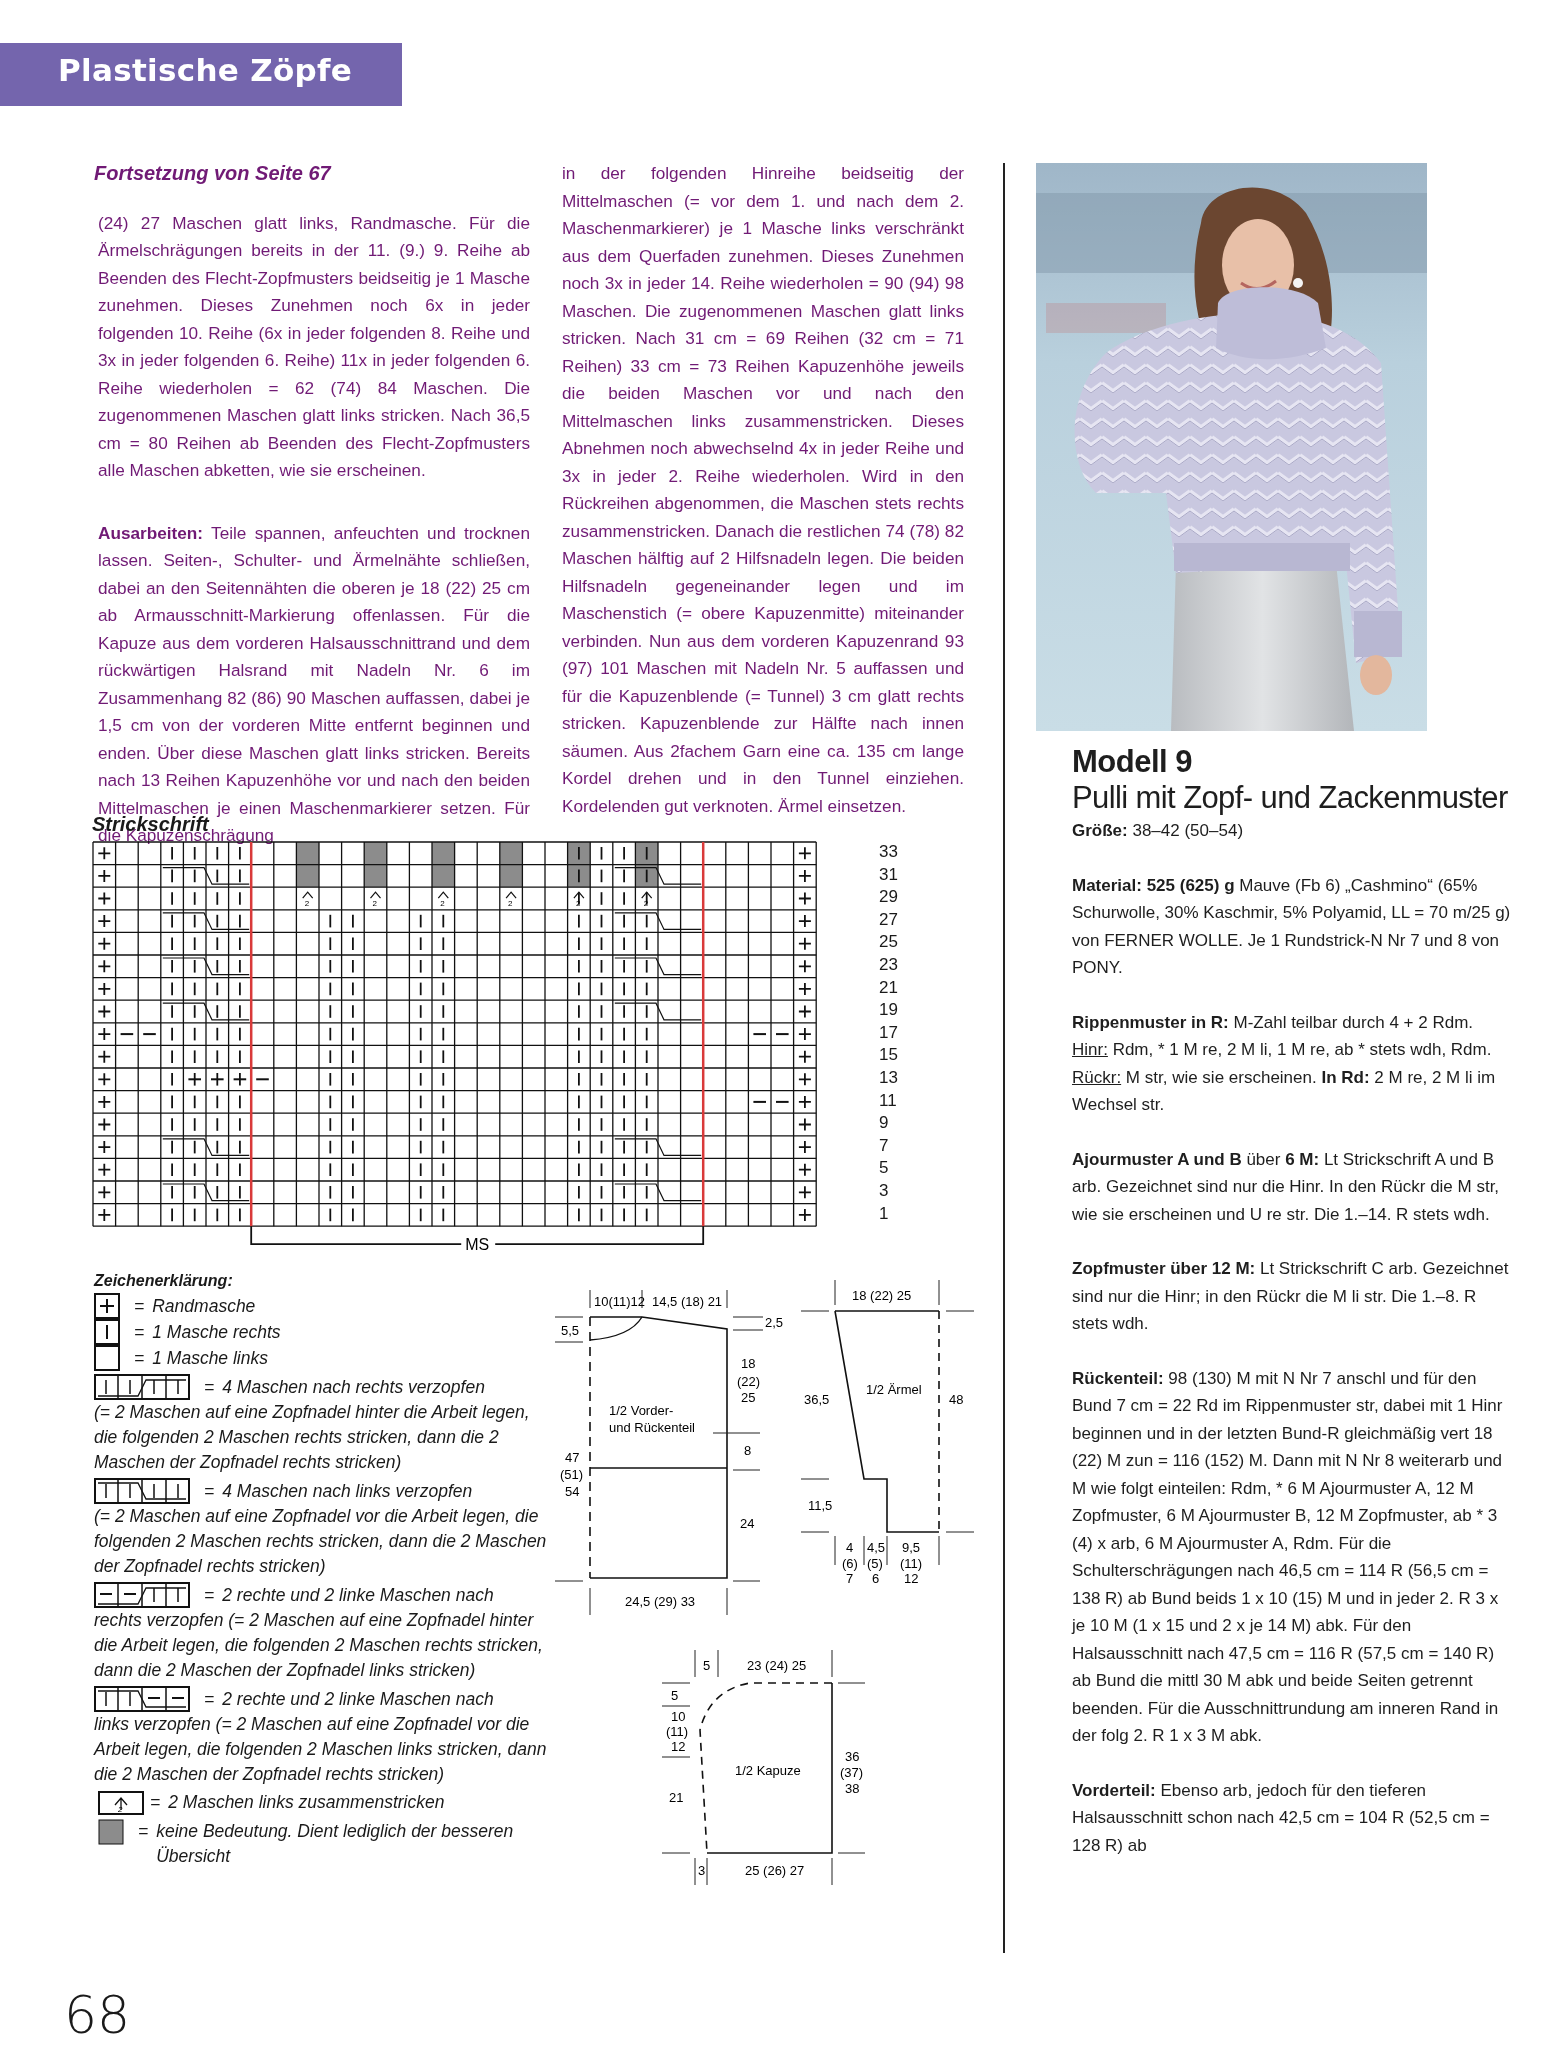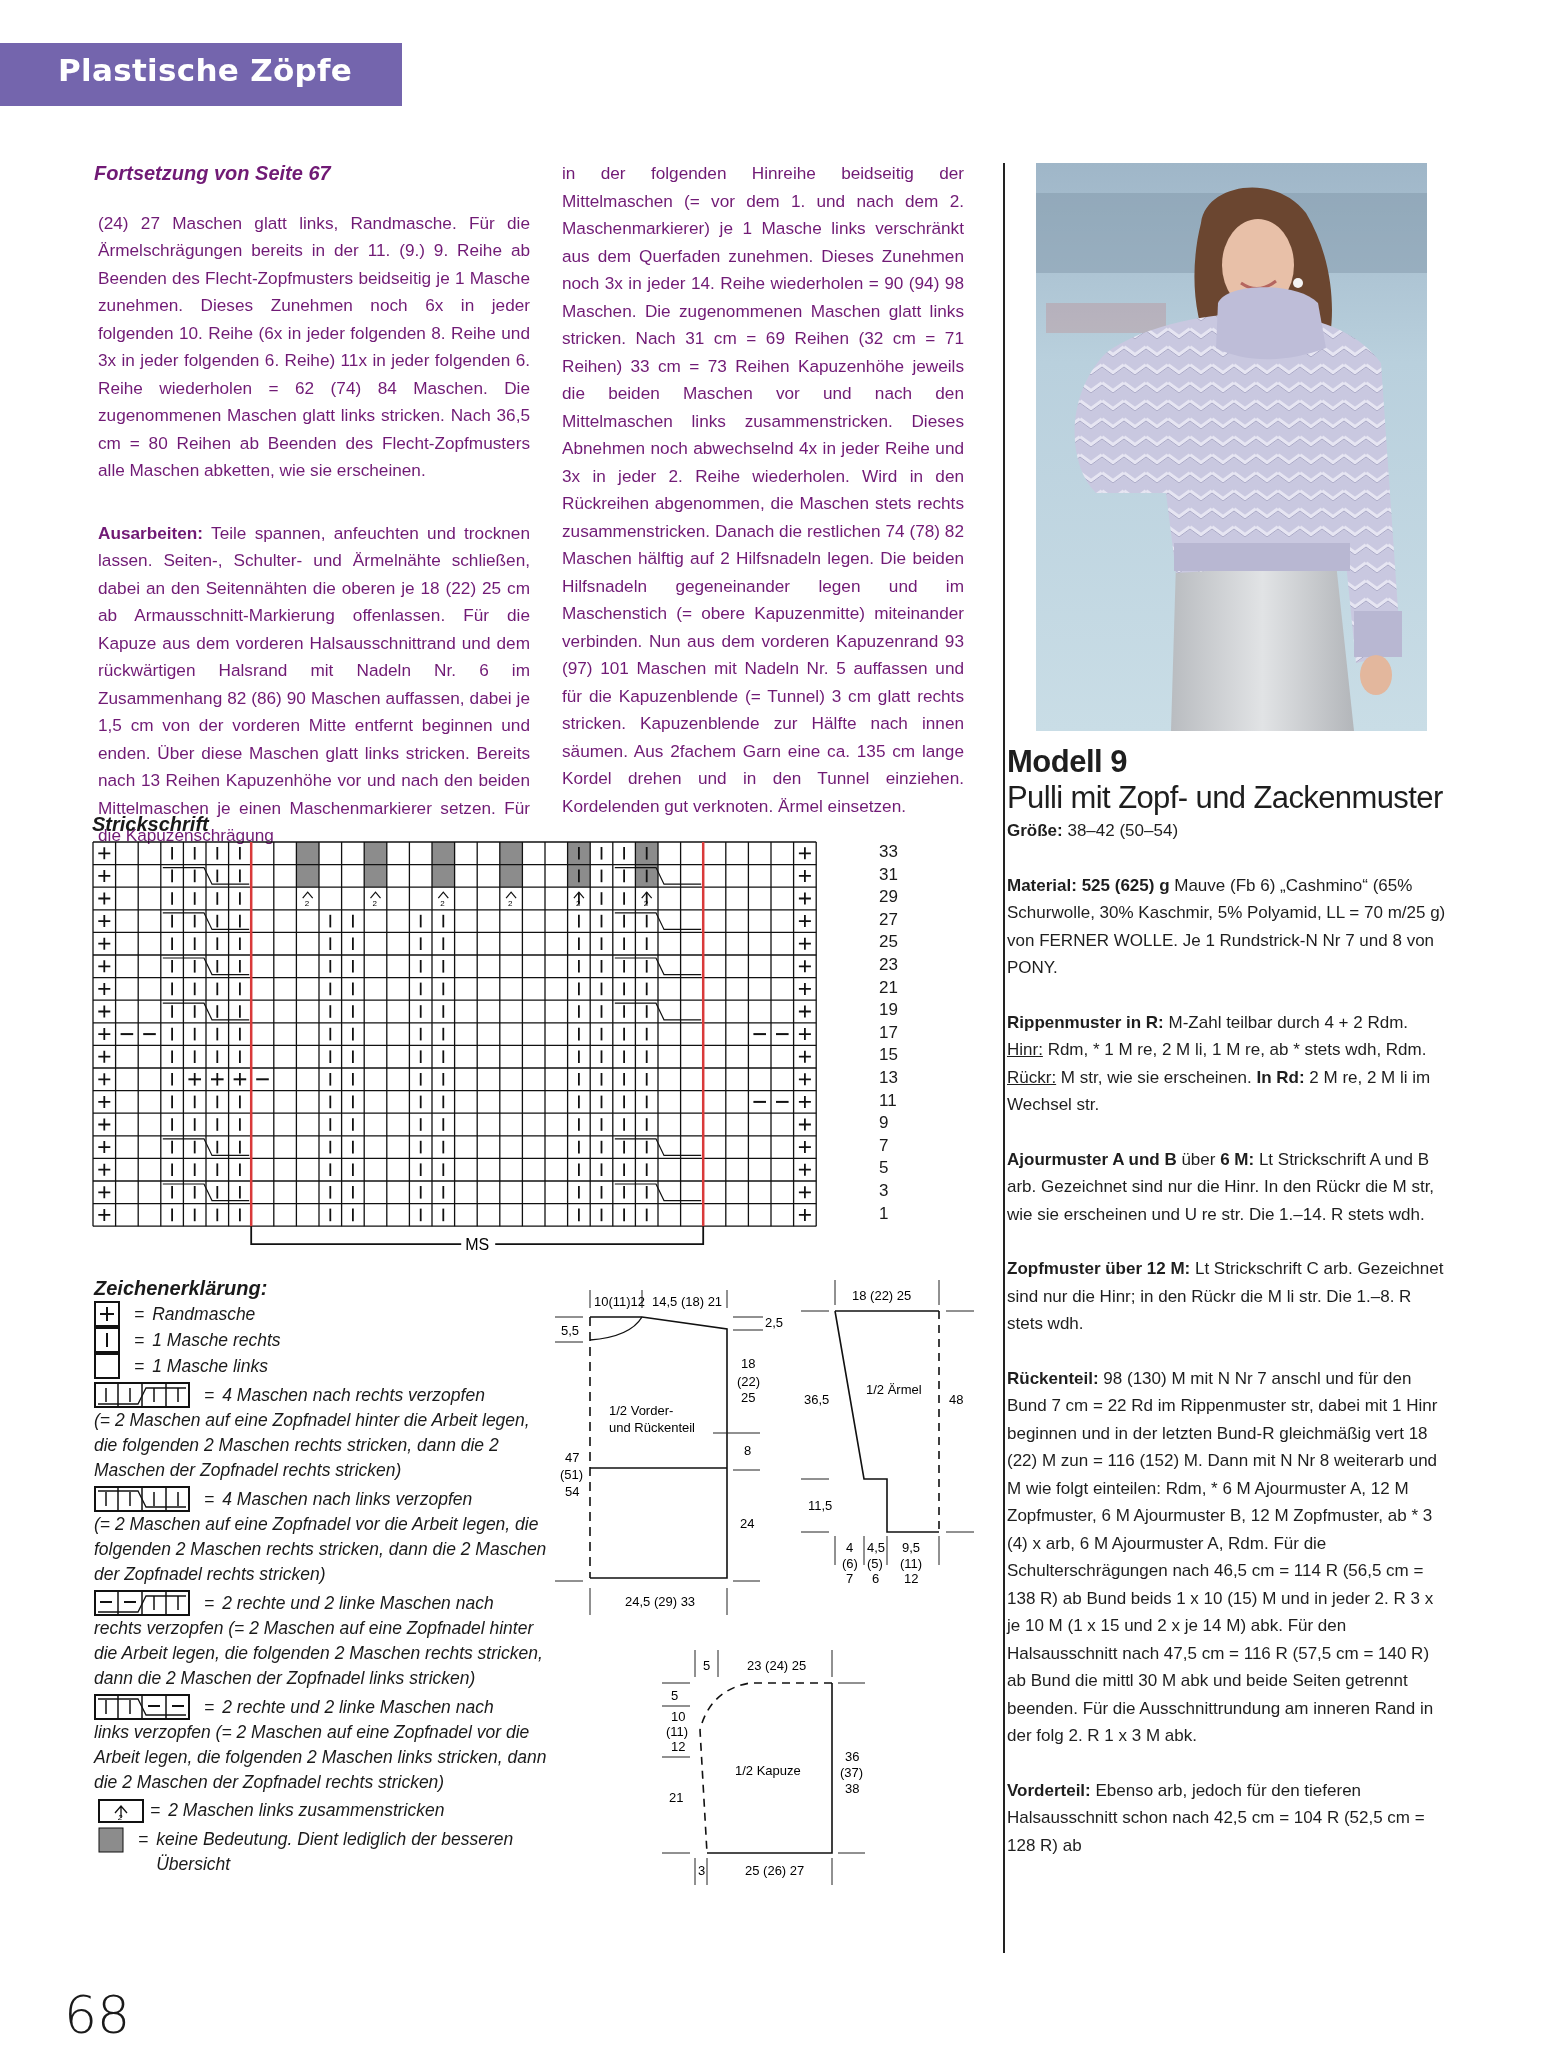--- a/index.html
+++ b/index.html
@@ -7,31 +7,31 @@
   .header-bar{position:absolute;left:0;top:43px;width:402px;height:63px;background:#7465ad;}
   .header-title{position:absolute;left:58px;top:52px;font-family:"DejaVu Sans",sans-serif;font-weight:bold;font-size:31px;color:#fff;letter-spacing:0.3px;}
   .col{position:absolute;font-family:"Liberation Sans",sans-serif;font-size:17.2px;line-height:27.5px;color:#701a75;}
   .col p{margin:4px;text-align:justify;}
   .col .gap{height:27px;}
   .cont-head{font-style:italic;font-weight:bold;font-size:20px;margin:0 0 22px 0 !important;}
   b{font-weight:bold;}
   u{text-decoration:underline;}
   .photo{position:absolute;left:1036px;top:163px;width:391px;height:568px;overflow:hidden;border-radius:0;}
   .divider{position:absolute;left:1003px;top:163px;width:2px;height:1790px;background:#222;}
-  .right-col{position:absolute;left:1007px;top:745px;width:440px;font-family:"Liberation Sans",sans-serif;font-size:17px;line-height:27.5px;color:#1e1e1e;}
+  .right-col{position:absolute;left:1072px;top:745px;width:440px;font-family:"Liberation Sans",sans-serif;font-size:17px;line-height:27.5px;color:#1e1e1e;}
   .right-col p{margin:0;}
   .model-title{font-size:31px;font-weight:bold;line-height:34px;letter-spacing:-0.5px;}
   .model-sub{font-size:31px;line-height:38px;letter-spacing:-0.6px;}
   .sect{margin-top:27px !important;}
   .chart-title{position:absolute;left:92px;top:813px;font-style:italic;font-weight:bold;font-size:20px;}
   .chart-wrap{position:absolute;left:92px;top:841px;}
   .row-nums{position:absolute;left:835px;top:841px;font-size:17px;}
   .row-nums div{height:22.6px;line-height:22.6px;margin-left:44px;}
   .legend{position:absolute;left:94px;top:1268px;width:460px;font-style:italic;font-size:17.5px;line-height:25px;}
-  .legend .lg-title{font-weight:bold;font-size:20px;margin-top:8px;}
+  .legend .lg-title{font-weight:bold;font-size:16px;}
   .lg-row{display:flex;align-items:center;}
   .lg-sym{display:inline-block;}
   .lg-eq{margin:0 8px 0 14px;}
   .schem{position:absolute;font-family:"Liberation Sans",sans-serif;font-size:13px;}
   .page-num{position:absolute;left:64px;top:1985px;font-family:"DejaVu Sans",sans-serif;font-size:52px;font-weight:300;color:#1a1a1a;}
 </style>
 </head>
 <body>
 
 <div class="header-bar"></div>

